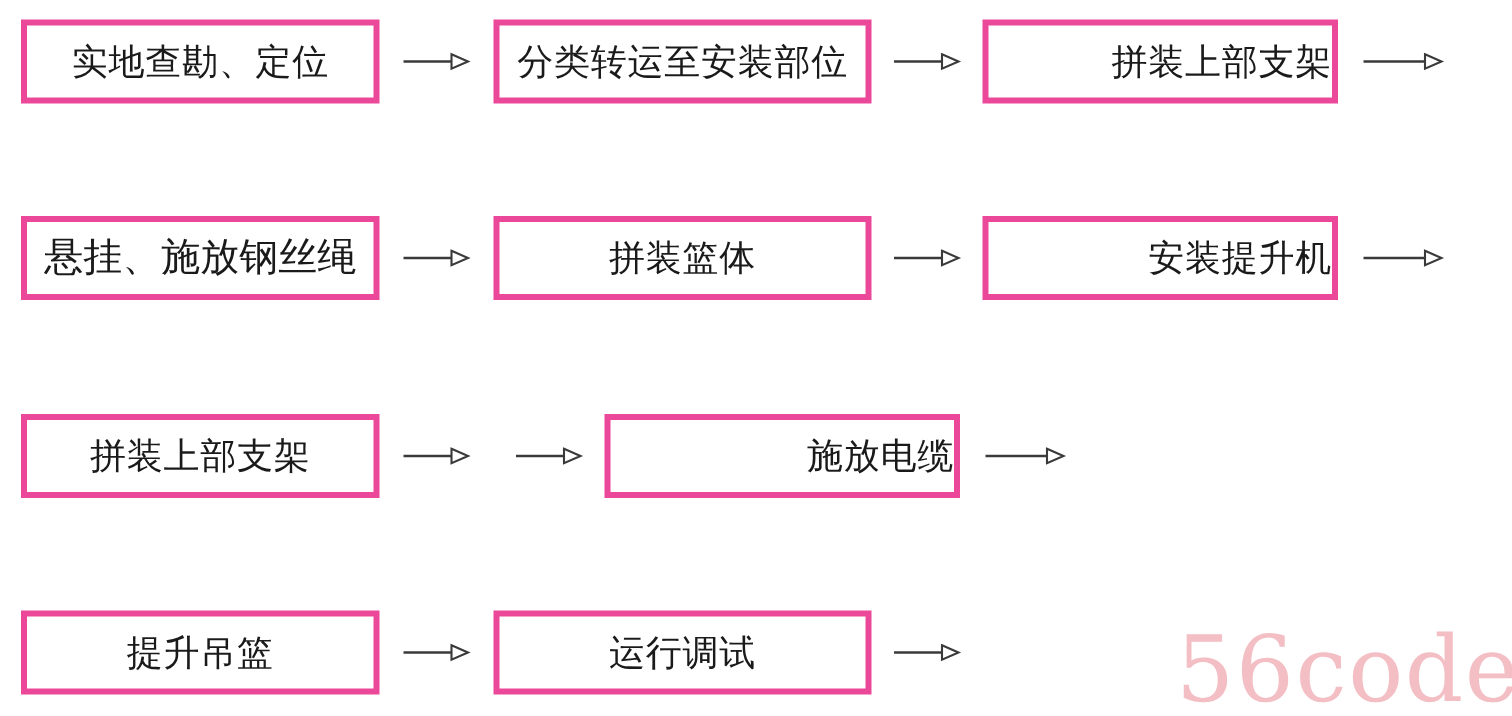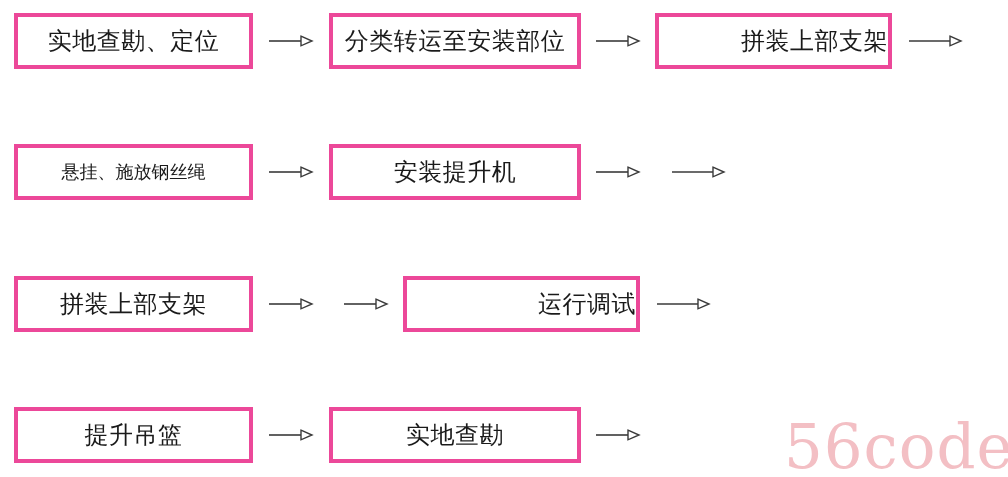--- a/index.html
+++ b/index.html
@@ -51,21 +51,21 @@
     letter-spacing: 0.5px;
     white-space: nowrap;
     overflow: hidden;
   }
 
   
   .col-0 { margin-left: 14px; width: 239px; }
   .col-1 { width: 252px; }
   .col-2 { width: 237px; justify-content: flex-end; }
 
-  .node.tight { font-size: 18px; letter-spacing: 0; }
+  .node.tight { font-size: 26px; letter-spacing: 0; }
 
   
   .arrow {
     flex: 0 0 auto;
     height: 20px;
     display: flex;
     align-items: center;
     justify-content: center;
   }
   .arrow svg { display: block; }
@@ -127,27 +127,30 @@
     <div class="node col-0 tight">
       <span>悬挂、施放钢丝绳</span>
     </div>
     <div class="arrow gap-a">
       <svg width="46" height="16" viewBox="0 0 46 16" aria-hidden="true">
         <line x1="1" y1="8" x2="33" y2="8" stroke="#3a3a3a" stroke-width="1.6"></line>
         <path d="M33 3.2 L44 8 L33 12.8 Z" fill="none" stroke="#3a3a3a" stroke-width="1.4"></path>
       </svg>
     </div>
     <div class="node col-1">
+      <span>拼装篮体</span>
+    </div>
+    <div class="arrow gap-b">
+      <svg width="46" height="16" viewBox="0 0 46 16" aria-hidden="true">
+        <line x1="1" y1="8" x2="33" y2="8" stroke="#3a3a3a" stroke-width="1.6"></line>
+        <path d="M33 3.2 L44 8 L33 12.8 Z" fill="none" stroke="#3a3a3a" stroke-width="1.4"></path>
+      </svg>
+    </div>
+    <div class="node col-2">
       <span>安装提升机</span>
-    </div>
-    <div class="arrow gap-b">
-      <svg width="46" height="16" viewBox="0 0 46 16" aria-hidden="true">
-        <line x1="1" y1="8" x2="33" y2="8" stroke="#3a3a3a" stroke-width="1.6"></line>
-        <path d="M33 3.2 L44 8 L33 12.8 Z" fill="none" stroke="#3a3a3a" stroke-width="1.4"></path>
-      </svg>
     </div>
     <div class="arrow gap-c">
       <svg width="58" height="16" viewBox="0 0 58 16" aria-hidden="true">
         <line x1="4" y1="8" x2="45" y2="8" stroke="#3a3a3a" stroke-width="1.6"></line>
         <path d="M45 3.2 L56 8 L45 12.8 Z" fill="none" stroke="#3a3a3a" stroke-width="1.4"></path>
       </svg>
     </div>
   </div>
 
   <div class="row row-2">
@@ -160,42 +163,42 @@
         <path d="M33 3.2 L44 8 L33 12.8 Z" fill="none" stroke="#3a3a3a" stroke-width="1.4"></path>
       </svg>
     </div>
     <div class="arrow gap-b">
       <svg width="46" height="16" viewBox="0 0 46 16" aria-hidden="true">
         <line x1="1" y1="8" x2="33" y2="8" stroke="#3a3a3a" stroke-width="1.6"></line>
         <path d="M33 3.2 L44 8 L33 12.8 Z" fill="none" stroke="#3a3a3a" stroke-width="1.4"></path>
       </svg>
     </div>
     <div class="node col-2">
-      <span>运行调试</span>
+      <span>施放电缆</span>
     </div>
     <div class="arrow gap-c">
       <svg width="58" height="16" viewBox="0 0 58 16" aria-hidden="true">
         <line x1="4" y1="8" x2="45" y2="8" stroke="#3a3a3a" stroke-width="1.6"></line>
         <path d="M45 3.2 L56 8 L45 12.8 Z" fill="none" stroke="#3a3a3a" stroke-width="1.4"></path>
       </svg>
     </div>
   </div>
 
   <div class="row row-3">
     <div class="node col-0">
       <span>提升吊篮</span>
     </div>
     <div class="arrow gap-a">
       <svg width="46" height="16" viewBox="0 0 46 16" aria-hidden="true">
         <line x1="1" y1="8" x2="33" y2="8" stroke="#3a3a3a" stroke-width="1.6"></line>
         <path d="M33 3.2 L44 8 L33 12.8 Z" fill="none" stroke="#3a3a3a" stroke-width="1.4"></path>
       </svg>
     </div>
     <div class="node col-1">
-      <span>实地查勘</span>
+      <span>运行调试</span>
     </div>
     <div class="arrow gap-b">
       <svg width="46" height="16" viewBox="0 0 46 16" aria-hidden="true">
         <line x1="1" y1="8" x2="33" y2="8" stroke="#3a3a3a" stroke-width="1.6"></line>
         <path d="M33 3.2 L44 8 L33 12.8 Z" fill="none" stroke="#3a3a3a" stroke-width="1.4"></path>
       </svg>
     </div>
   </div>
 
   <div class="watermark">56codes</div>

